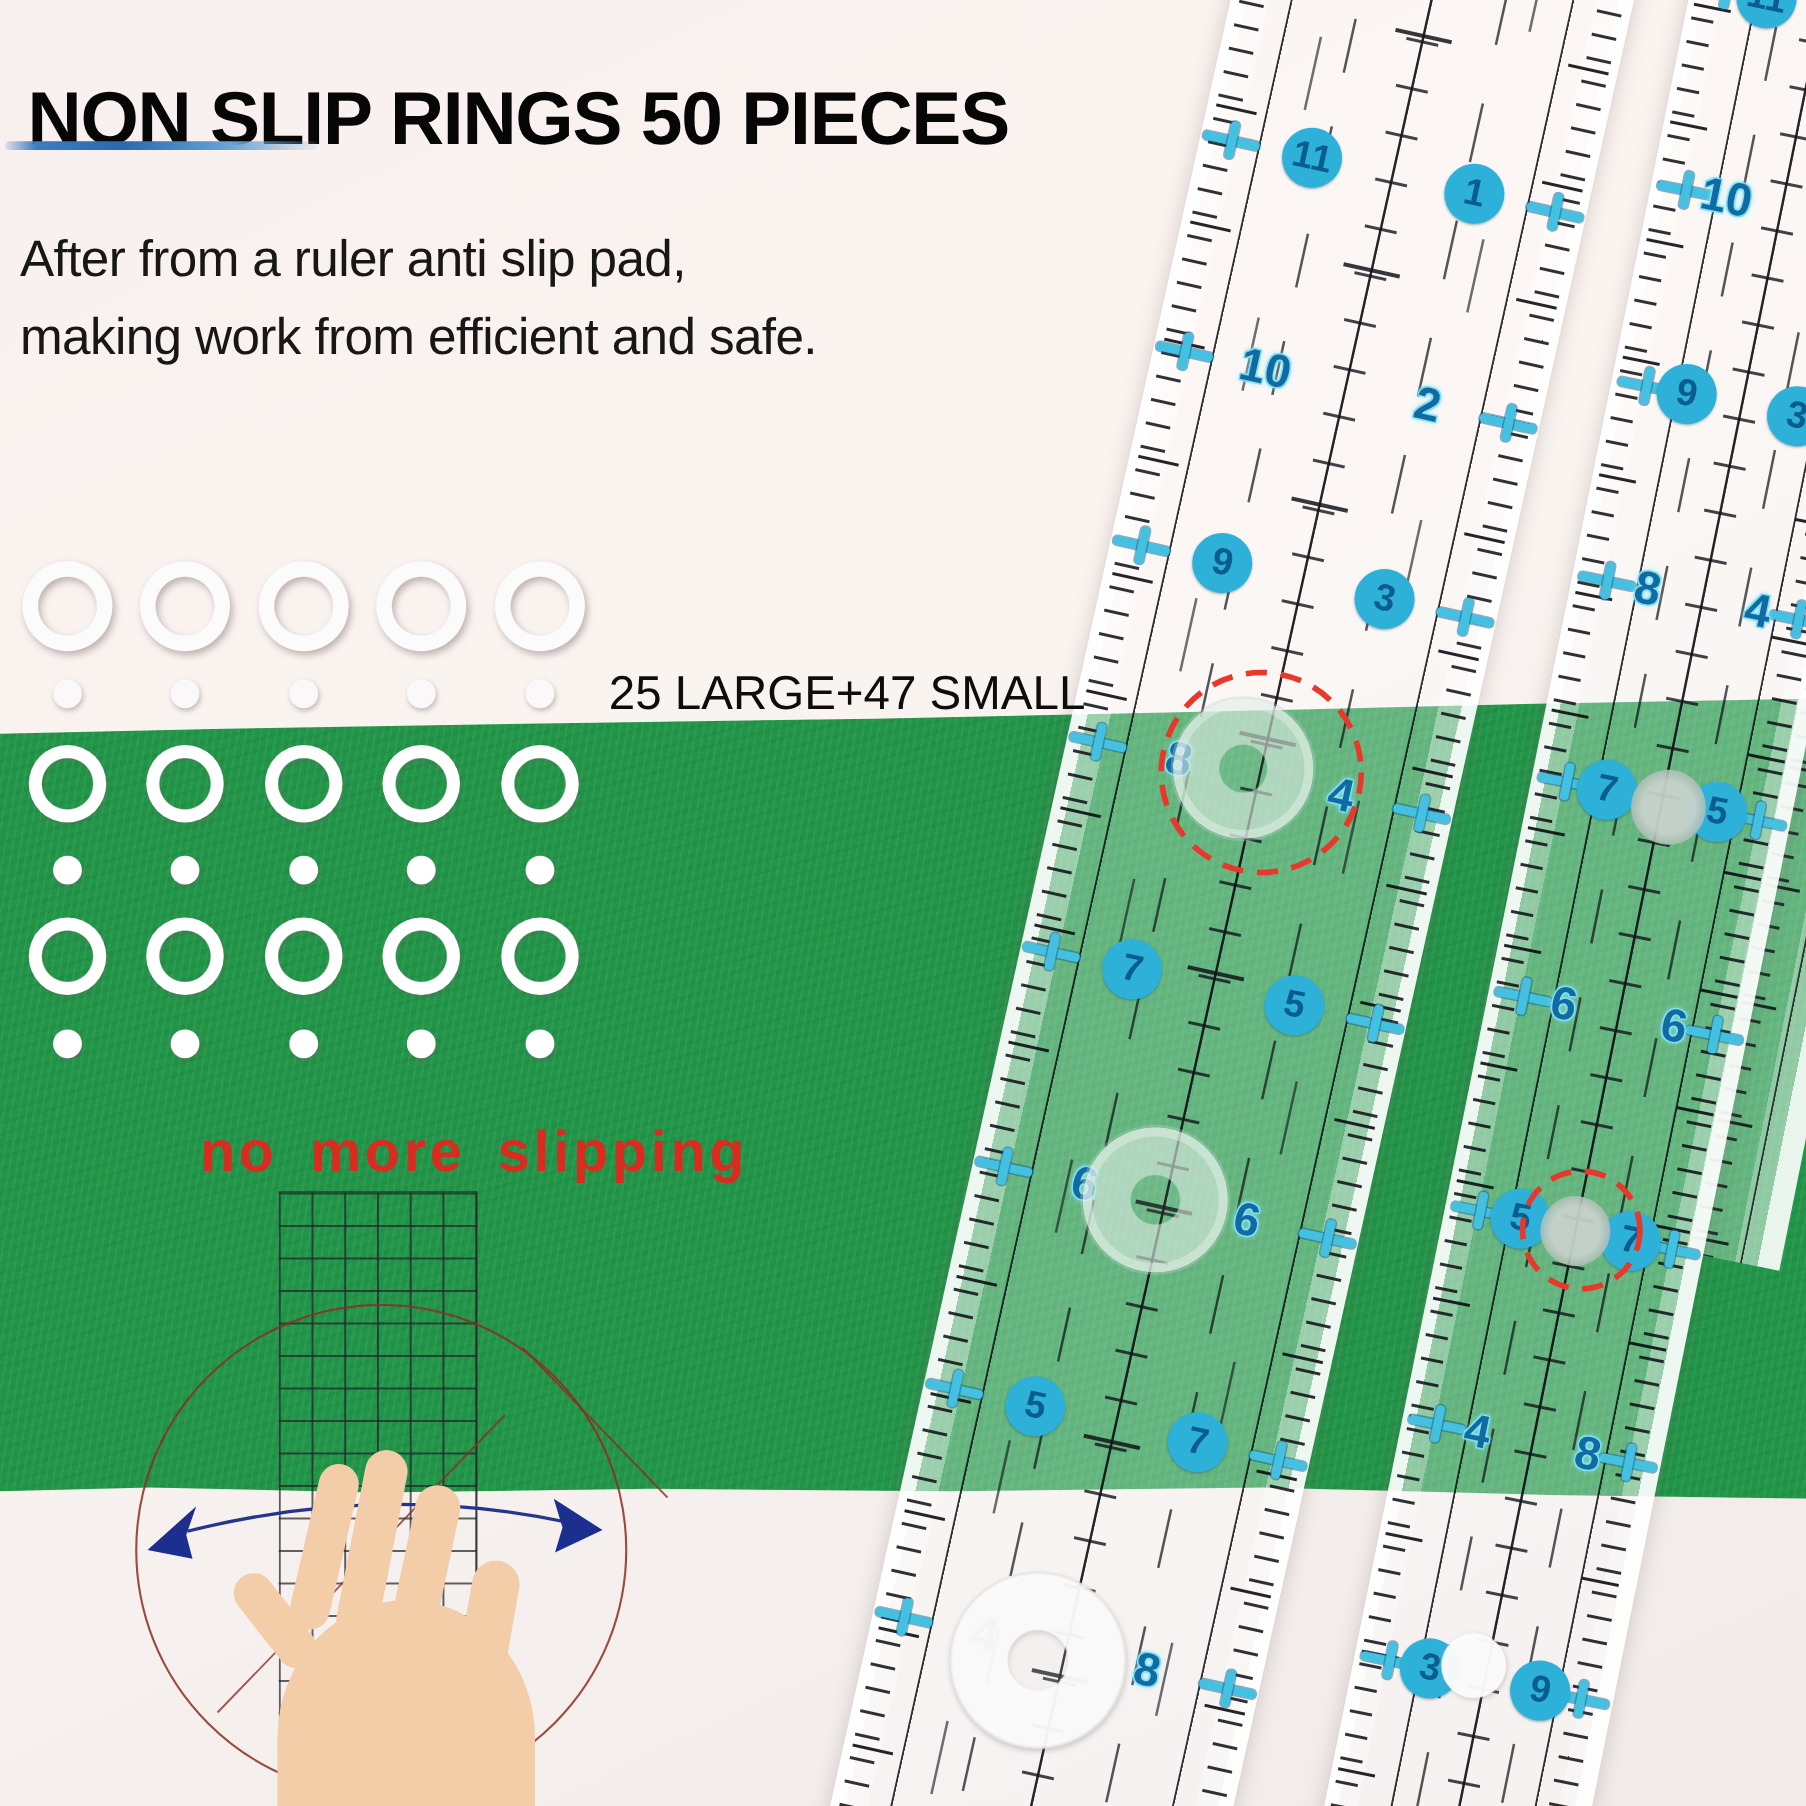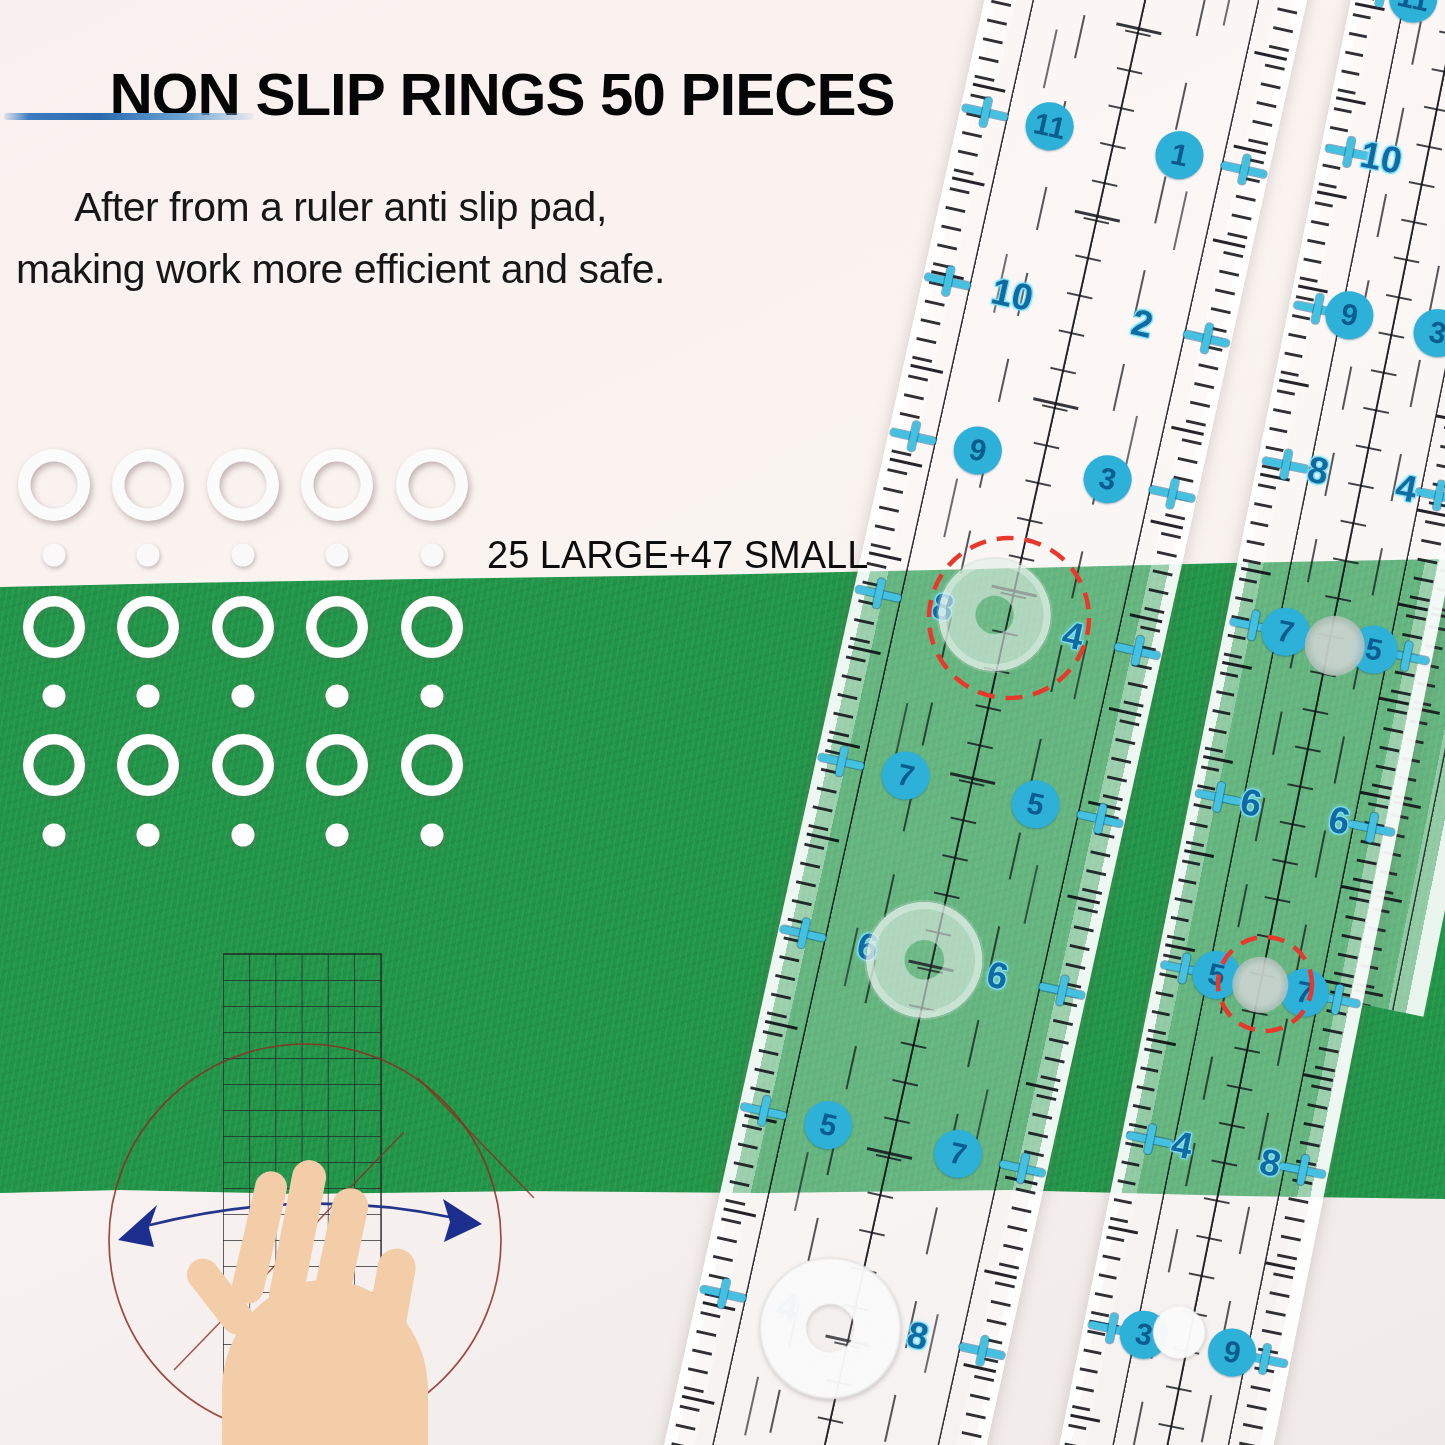--- a/index.html
+++ b/index.html
@@ -1,20 +1,19 @@
 <!DOCTYPE html>
 <html style="--green-mat: #219648; --badge-blue: #2db1d8; --badge-number-blue: #0c5d8f; --highlight-red: #e8382b; --slogan-red: #da2b20; --arrow-navy: #24358c; --hand-skin: #f2cda8; --accent-line-blue: #2a69ae; --marking-maroon: #8e2d22;"><head>
 <meta charset="utf-8">
 <style>
   html,body{margin:0;padding:0;background:#888;}
   #canvas{
     position:relative; width:1445px; height:1445px; overflow:hidden;
     font-family:"Liberation Sans", sans-serif;
     background:linear-gradient(155deg,#f8f0ee 0%,#faf4f1 40%,#f4efed 75%,#f0ebe9 100%);
-    text-align:center;
   }
   
   .header{position:absolute;left:0;top:0;width:100%;z-index:9;pointer-events:none;}
   .title{
     position:absolute;left:22px;top:20px;width:960px;
     font-size:60px;font-weight:700;letter-spacing:-1px;color:#060606;white-space:nowrap;
   }
   .accent-line{
     position:absolute;left:4px;top:113px;width:250px;height:7px;border-radius:4px;
     background:linear-gradient(to right, rgba(90,140,190,0.15) 0%, #3c7cc0 10%, var(--accent-line-blue,#2a69ae) 38%, #6ba3d4 72%, rgba(150,190,220,0.12) 100%);
@@ -137,21 +136,21 @@
 
 <div id="canvas">
 
   <div class="green-band"></div>
 
   <div class="header">
     <h1 class="title">NON SLIP RINGS 50 PIECES</h1>
     <div class="accent-line"></div>
     <div class="desc">
       <p>After from a ruler anti slip pad,</p>
-      <p>making work more efficient and safe.</p>
+      <p>making work from efficient and safe.</p>
     </div>
   </div>
 
   <div class="rings">
       <div class="ring first-row" style="left: 54px; top: 485px;"></div>
       <div class="ring first-row" style="left: 148px; top: 485px;"></div>
       <div class="ring first-row" style="left: 243px; top: 485px;"></div>
       <div class="ring first-row" style="left: 337px; top: 485px;"></div>
       <div class="ring first-row" style="left: 432px; top: 485px;"></div>
       <div class="dot second-row" style="left: 54px; top: 555px;"></div>
@@ -175,20 +174,21 @@
       <div class="ring" style="left: 337px; top: 765px;"></div>
       <div class="ring" style="left: 432px; top: 765px;"></div>
       <div class="dot" style="left: 54px; top: 835px;"></div>
       <div class="dot" style="left: 148px; top: 835px;"></div>
       <div class="dot" style="left: 243px; top: 835px;"></div>
       <div class="dot" style="left: 337px; top: 835px;"></div>
       <div class="dot" style="left: 432px; top: 835px;"></div>
     </div>
 
   <div class="size-note">25 LARGE+47 SMALL</div>
+  <div class="slogan">no more slipping</div>
 
   <div class="template-grid"></div>
 
   <svg class="annotation-layer" viewBox="0 0 1445 1445">
     <circle cx="305" cy="1240" r="196" fill="none" stroke="rgba(142,45,34,0.85)" stroke-width="1.7"></circle>
     <line x1="404" y1="1132" x2="174" y2="1370" stroke="rgba(142,45,34,0.8)" stroke-width="1.5"></line>
     <line x1="418" y1="1078" x2="534" y2="1198" stroke="rgba(142,45,34,0.8)" stroke-width="1.5"></line>
     <path d="M 150 1225 Q 305 1186 455 1218" fill="none" stroke="#24358c" stroke-width="2.6"></path>
     <polygon points="118,1240 157,1205 149,1228 154,1247" fill="#1d2f8e"></polygon>
     <polygon points="482,1224 443,1199 450,1222 444,1242" fill="#1d2f8e"></polygon>

